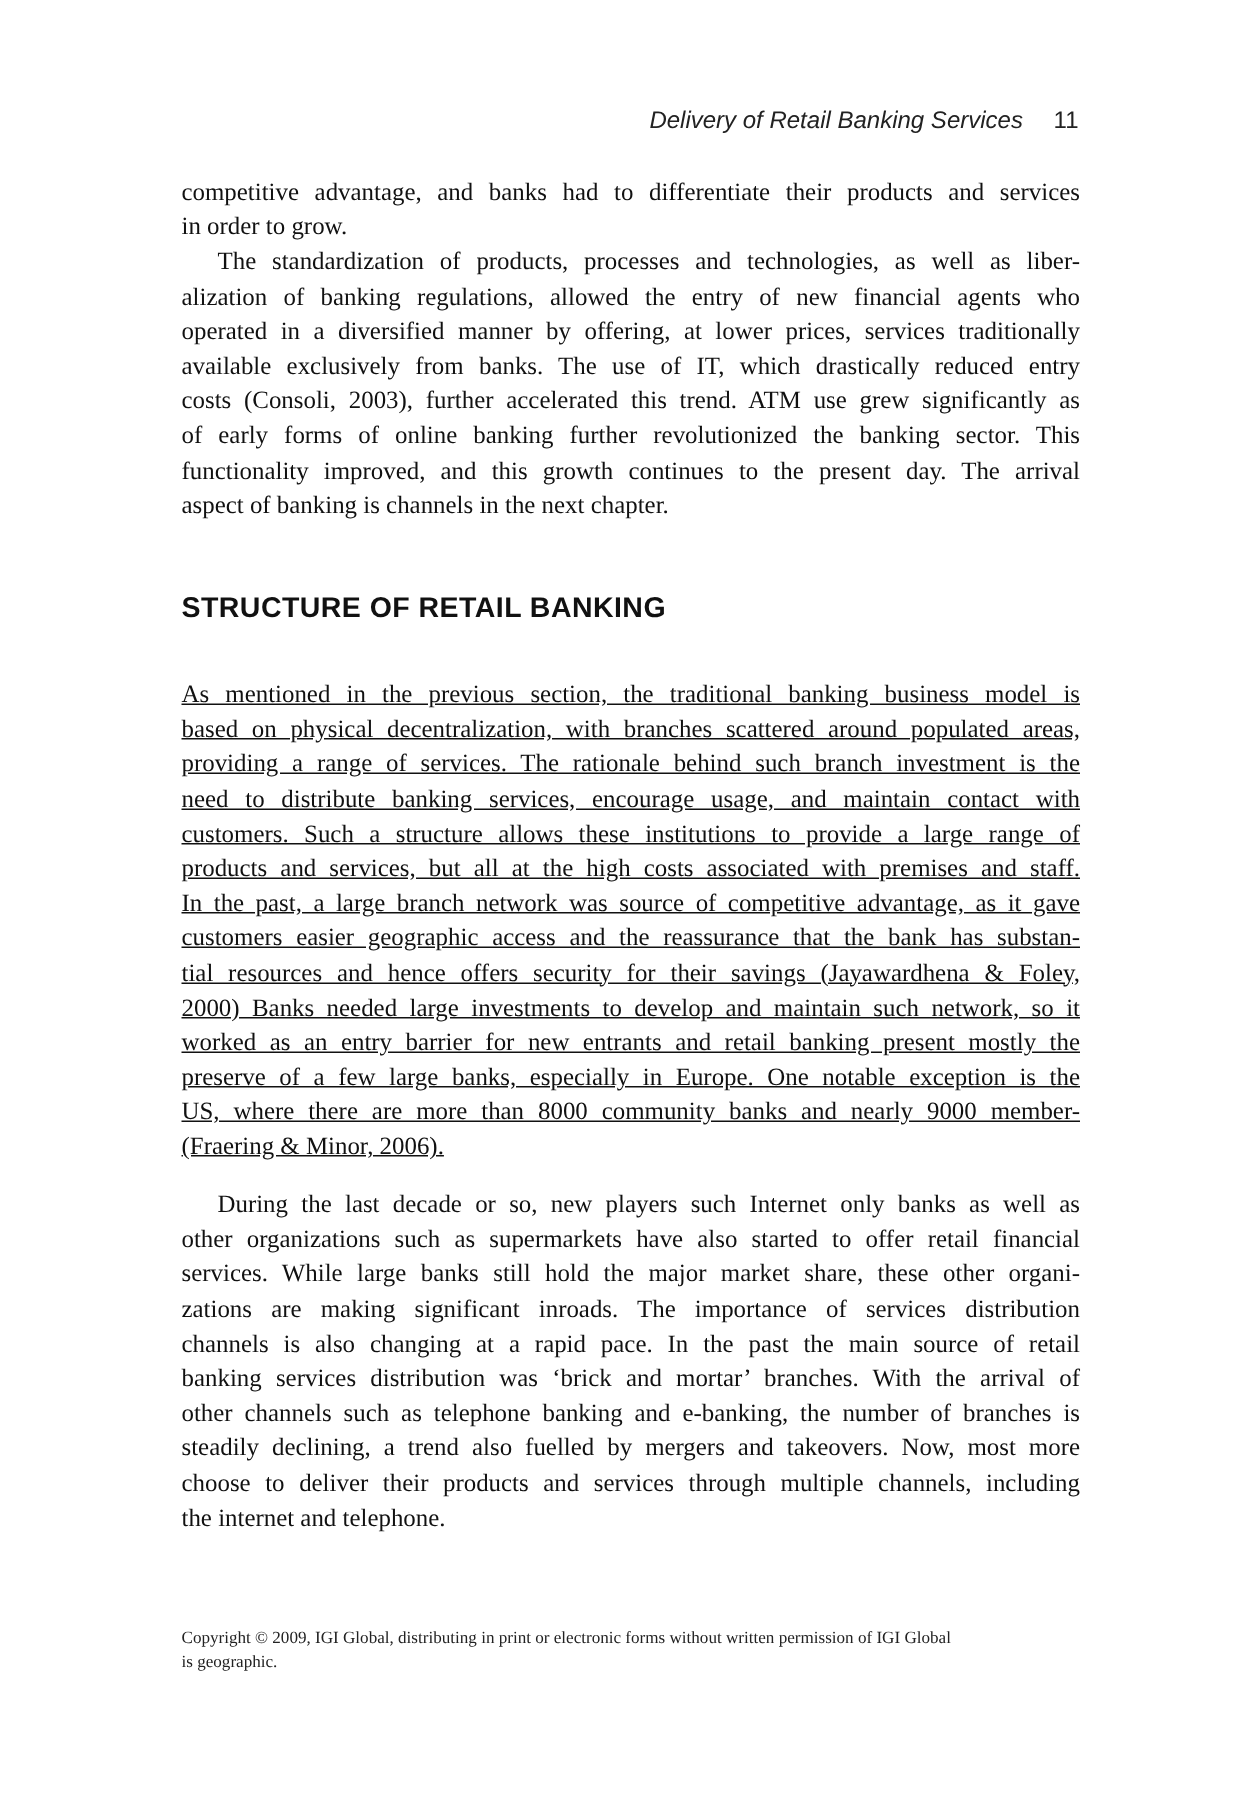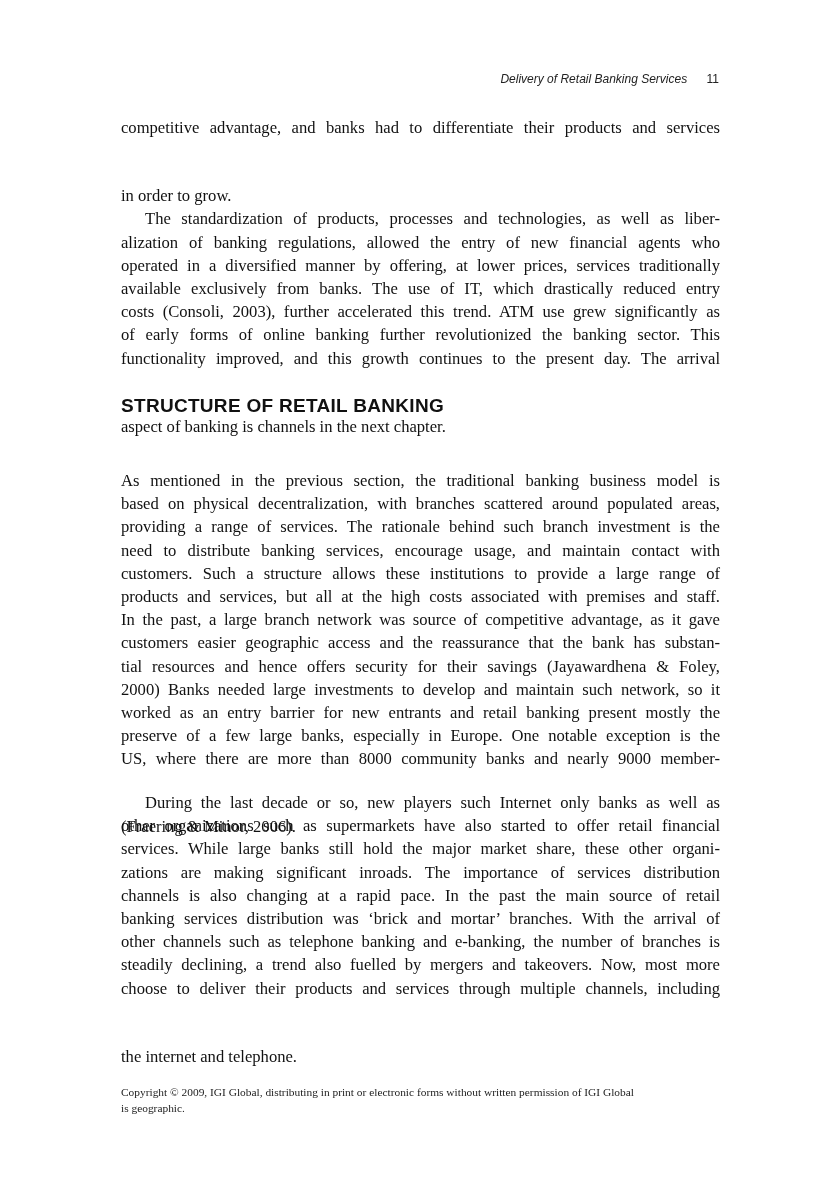--- a/index.html
+++ b/index.html
@@ -19,21 +19,21 @@
       left: 0; top: 0;
       width: 840px;
       height: 1200px;
       background: #ffffff;
     }
     .running-head {
       position: absolute;
       top: 72px;
       right: 121px;
       font-family: "Liberation Sans", sans-serif;
-      font-size: 12px;
+      font-size: 16px;
       color: #222;
       white-space: nowrap;
     }
     .running-head .title {
       font-style: italic;
     }
     .running-head .page-num {
       display: inline-block;
       margin-left: 16px;
       font-style: normal;
@@ -49,21 +49,20 @@
     }
     .line {
       display: block;
       white-space: nowrap;
       text-align: justify;
       text-align-last: justify;
       height: 23.2px;
     }
     .line.last {
       text-align-last: left;
-      margin-top: 45px;
     }
     .line.indent {
       padding-left: 24px;
     }
     .section-heading {
       position: absolute;
       left: 121px;
       top: 395px;
       font-family: "Liberation Sans", sans-serif;
       font-weight: bold;
@@ -105,21 +104,21 @@
     <span class="line">operated in a diversified manner by offering, at lower prices, services traditionally</span>
     <span class="line">available exclusively from banks. The use of IT, which drastically reduced entry</span>
     <span class="line">costs (Consoli, 2003), further accelerated this trend. ATM use grew significantly as</span>
     <span class="line">of early forms of online banking further revolutionized the banking sector. This</span>
     <span class="line">functionality improved, and this growth continues to the present day. The arrival</span>
     <span class="line last">aspect of banking is channels in the next chapter.</span>
   </div>
 
   <div class="section-heading">STRUCTURE OF RETAIL BANKING</div>
 
-  <div class="body-text" style="top:469px;">
+  <div class="body-text" style="top:451px;text-decoration:underline;">
     <span class="line">As mentioned in the previous section, the traditional banking business model is</span>
     <span class="line">based on physical decentralization, with branches scattered around populated areas,</span>
     <span class="line">providing a range of services. The rationale behind such branch investment is the</span>
     <span class="line">need to distribute banking services, encourage usage, and maintain contact with</span>
     <span class="line">customers. Such a structure allows these institutions to provide a large range of</span>
     <span class="line">products and services, but all at the high costs associated with premises and staff.</span>
     <span class="line">In the past, a large branch network was source of competitive advantage, as it gave</span>
     <span class="line">customers easier geographic access and the reassurance that the bank has substan-</span>
     <span class="line">tial resources and hence offers security for their savings (Jayawardhena &amp; Foley,</span>
     <span class="line">2000) Banks needed large investments to develop and maintain such network, so it</span>

